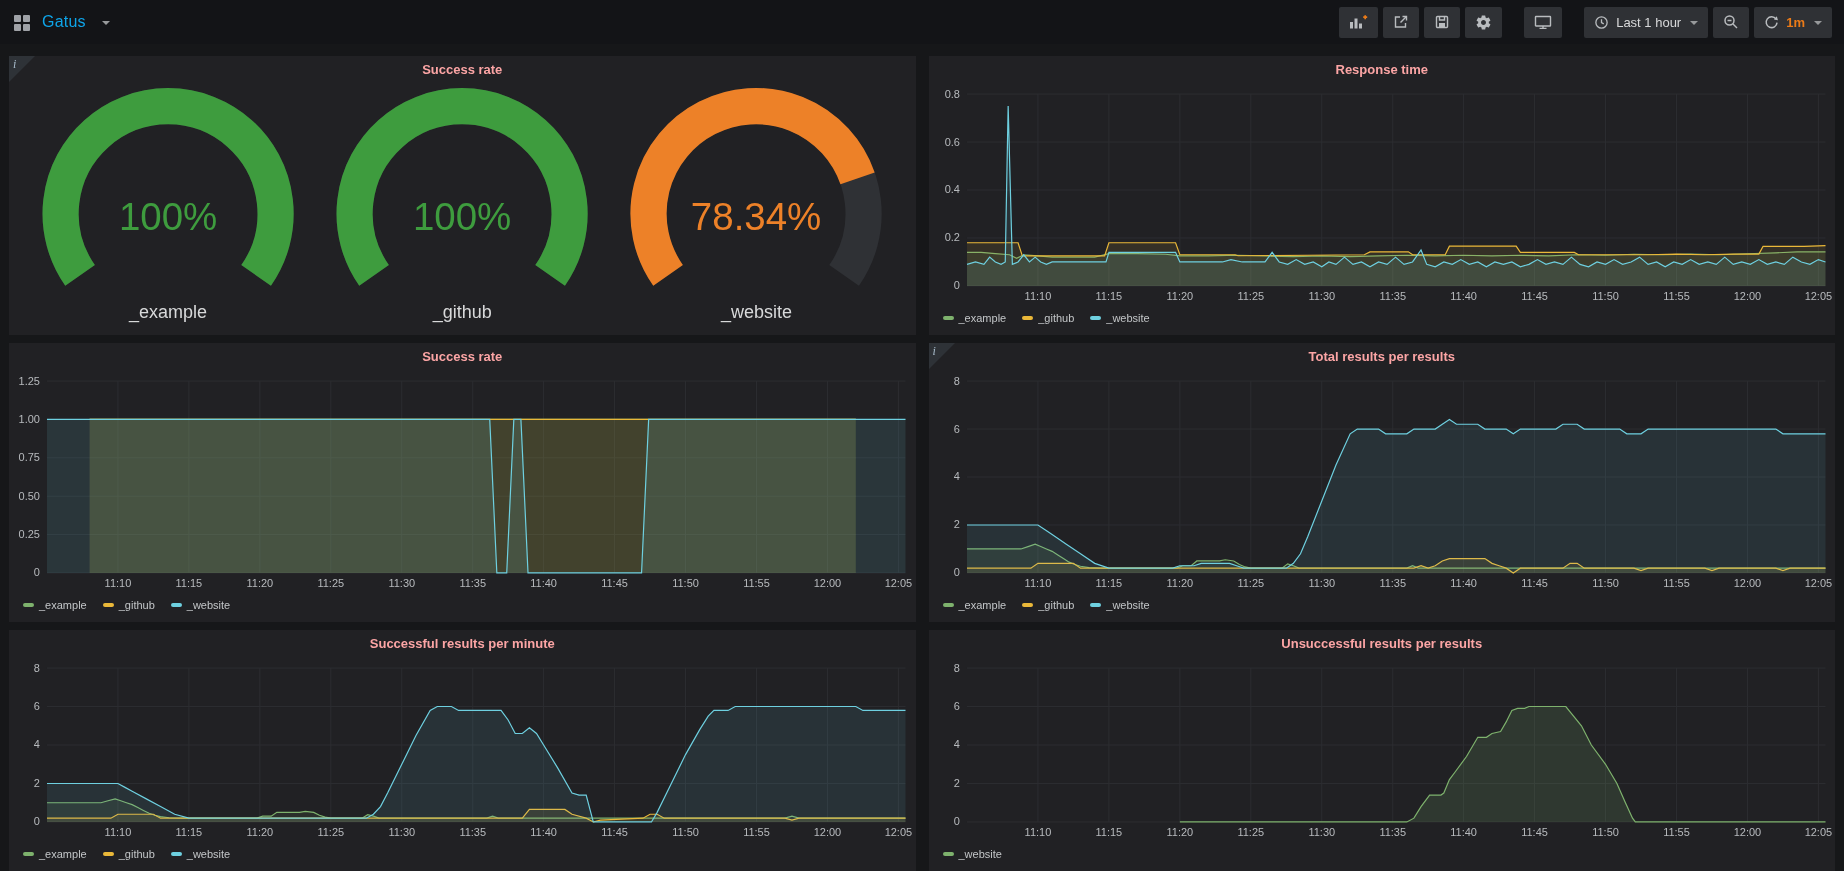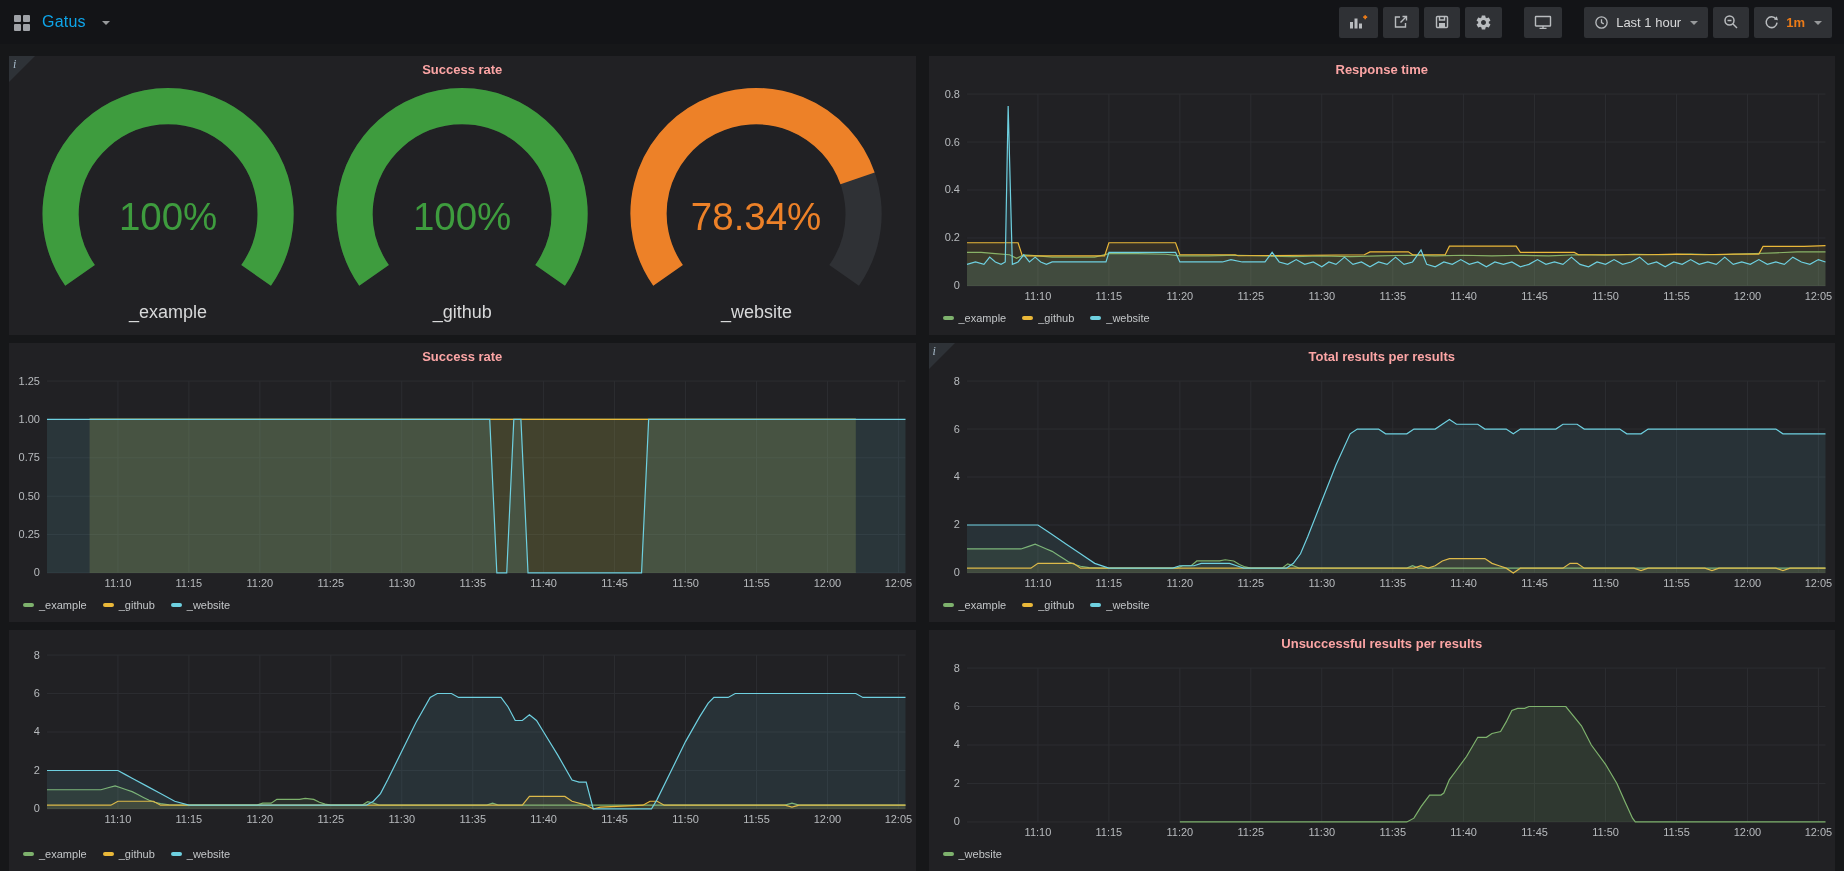--- a/index.html
+++ b/index.html
@@ -332,20 +332,21 @@
           <span class="legend-label">_github</span>
         </span>
         <span class="legend-item">
           <span class="legend-swatch" style="background: rgb(110, 208, 224);"></span>
           <span class="legend-label">_website</span>
         </span>
       </div>
   </section>
 
   <section class="panel">
+    <div class="panel-title">Successful results per minute</div>
     <div class="chart-wrap">
         <svg viewBox="0 0 907 186">
           <line class="grid-line" x1="38" y1="166.0" x2="897" y2="166.0"></line>
           <text class="tick" x="31" y="169.5" text-anchor="end">0</text>
           <line class="grid-line" x1="38" y1="127.5" x2="897" y2="127.5"></line>
           <text class="tick" x="31" y="131" text-anchor="end">2</text>
           <line class="grid-line" x1="38" y1="89.0" x2="897" y2="89.0"></line>
           <text class="tick" x="31" y="92.5" text-anchor="end">4</text>
           <line class="grid-line" x1="38" y1="50.5" x2="897" y2="50.5"></line>
           <text class="tick" x="31" y="54" text-anchor="end">6</text>

